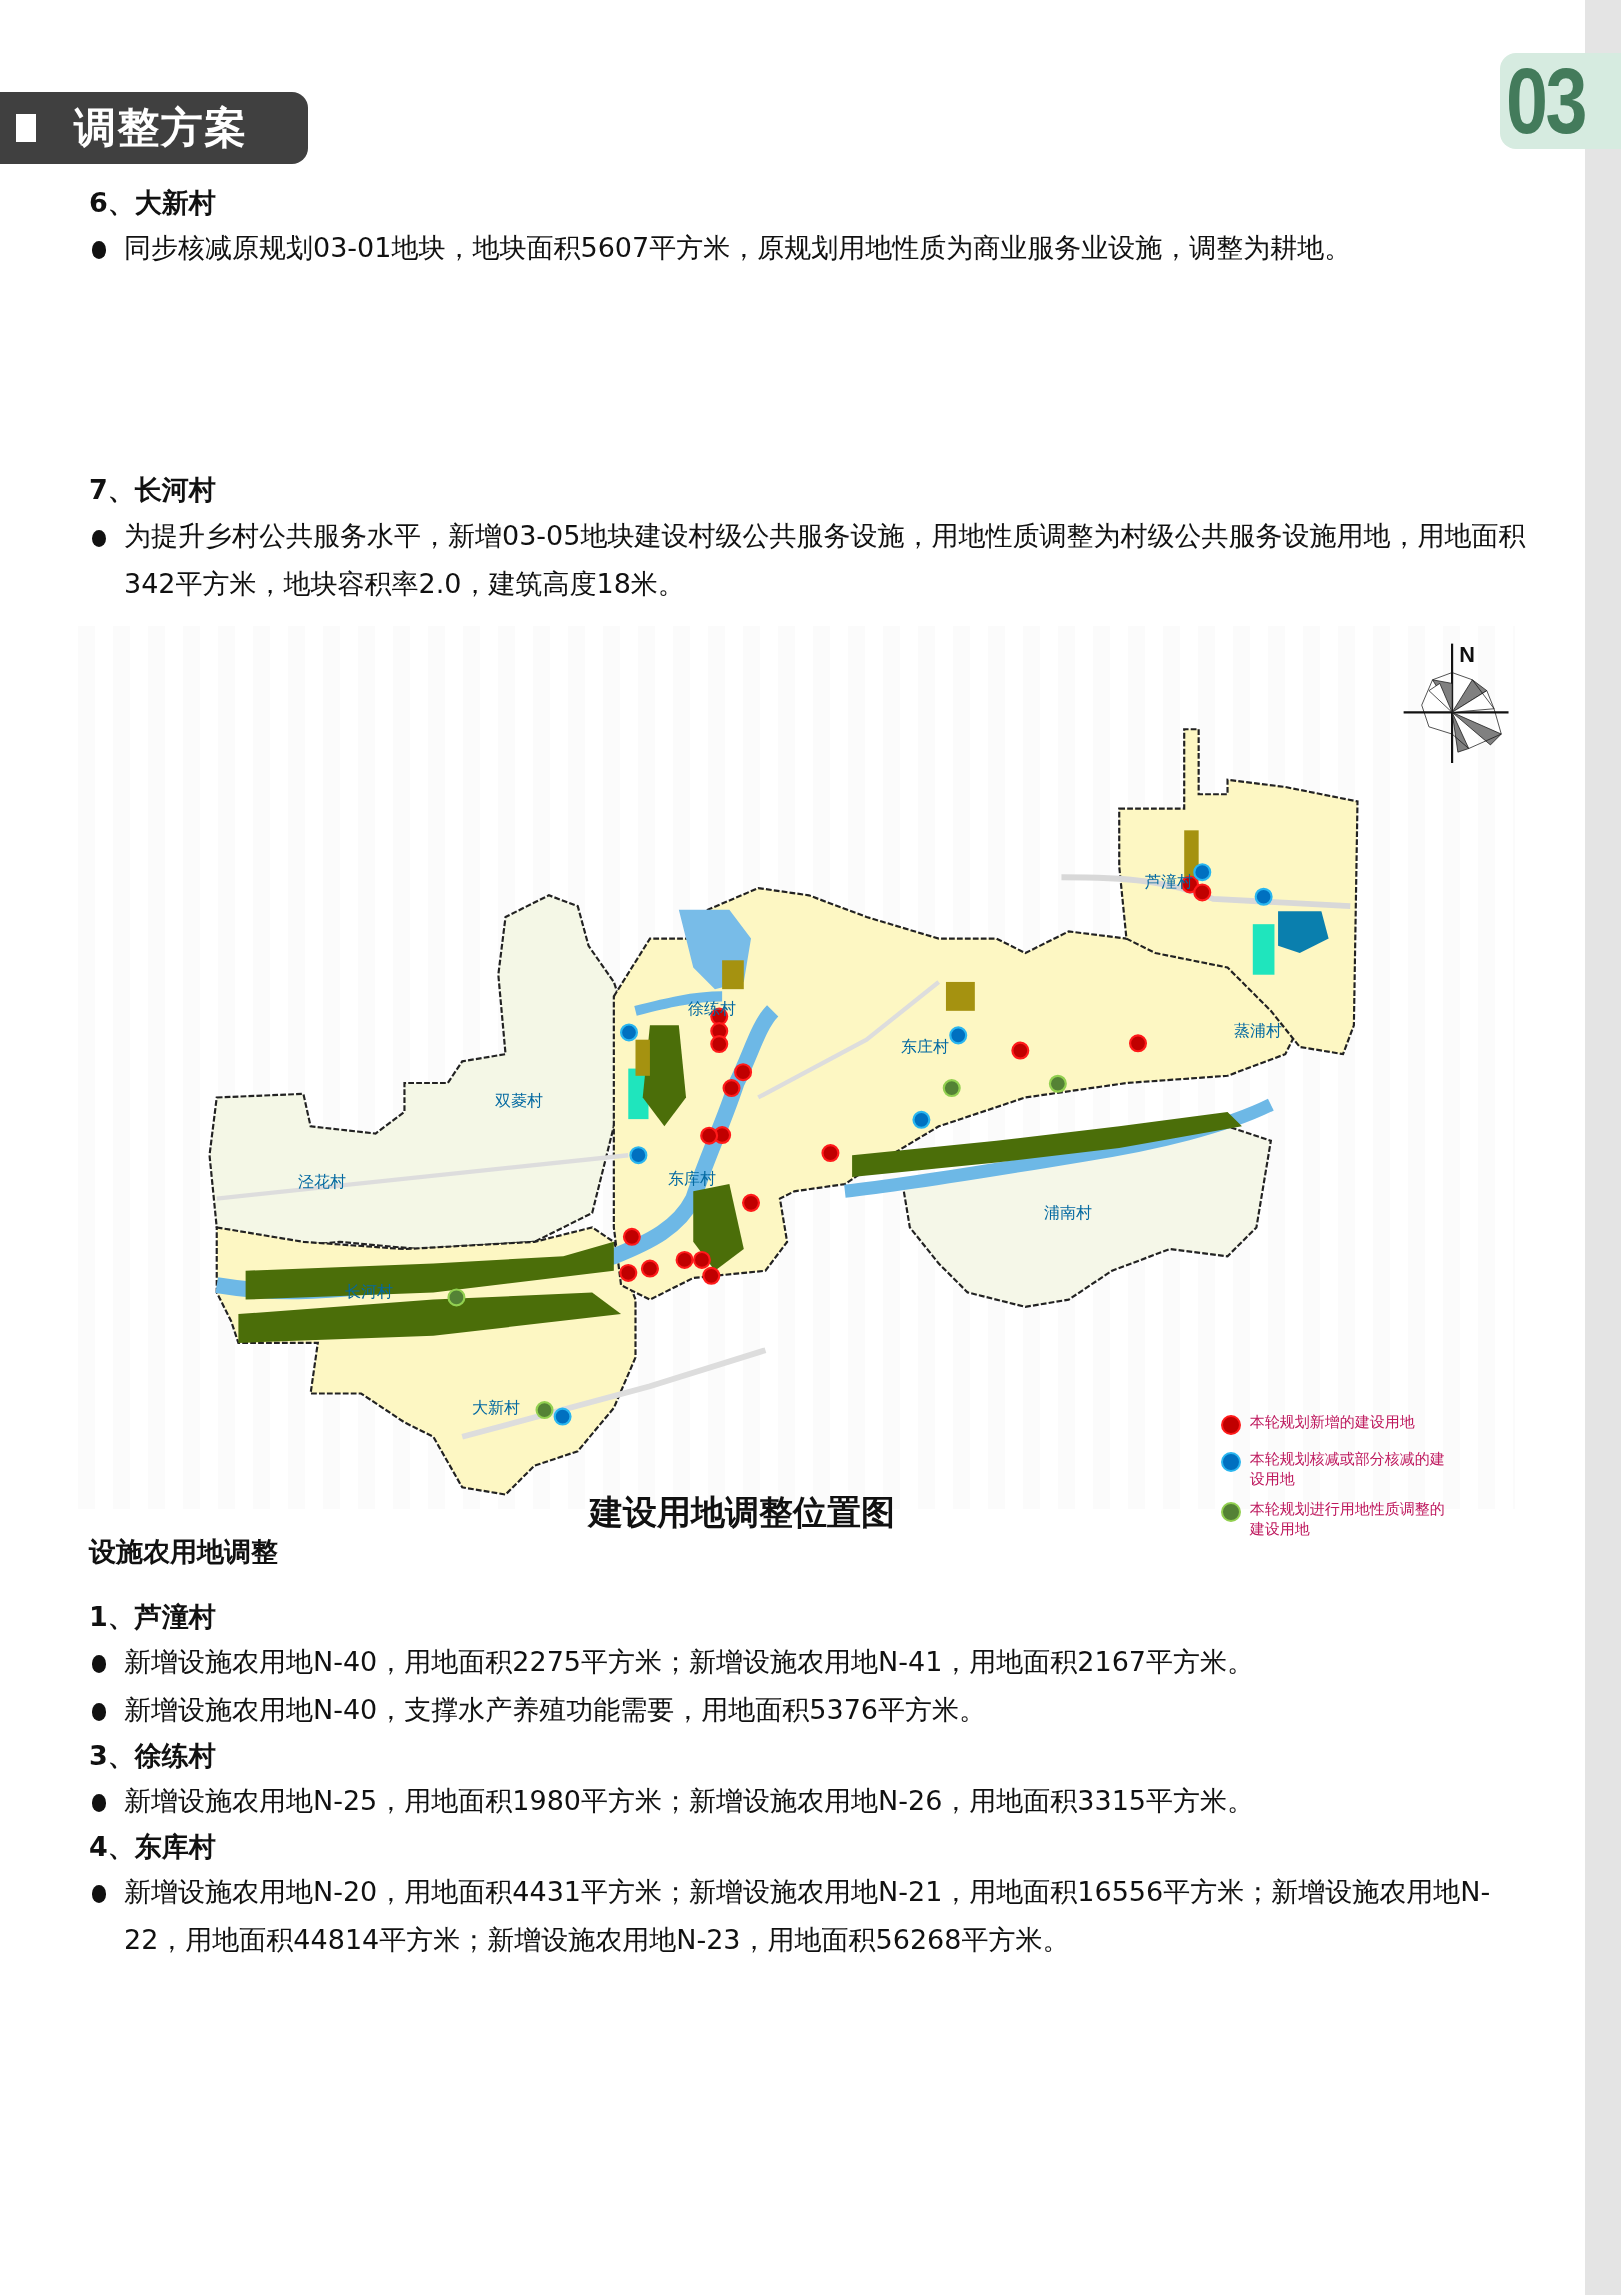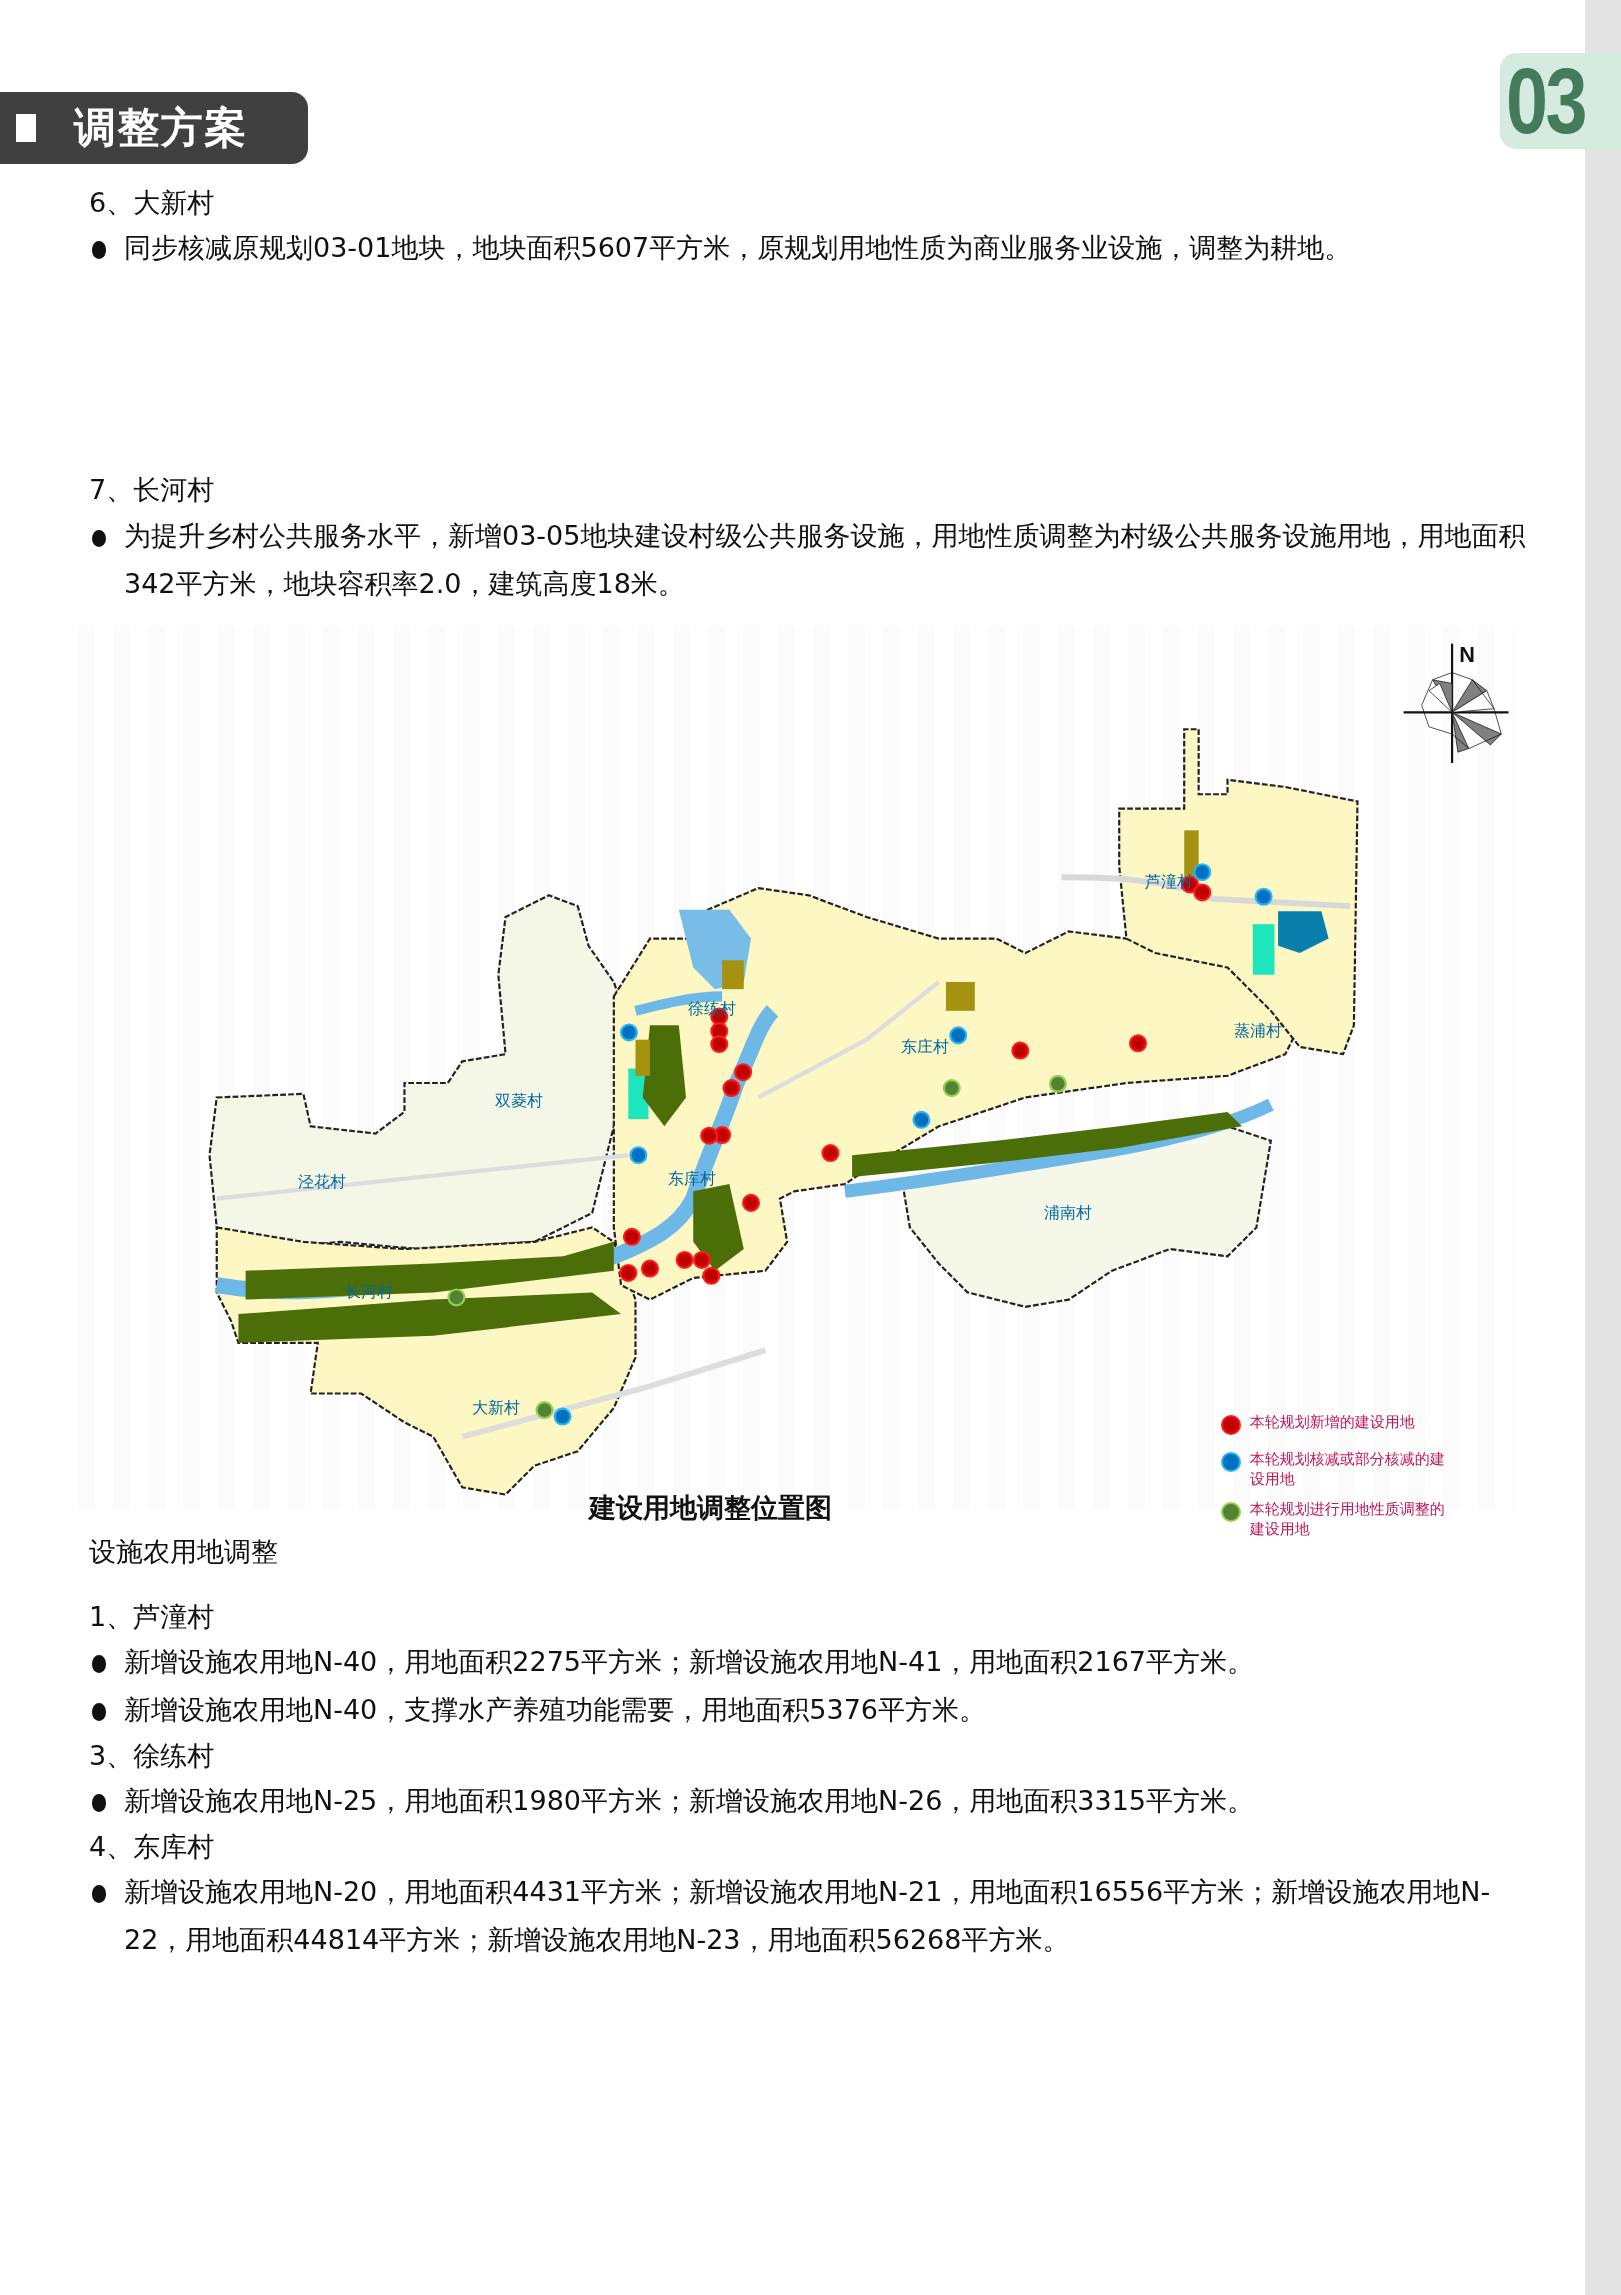--- a/index.html
+++ b/index.html
@@ -21,34 +21,34 @@
     position:absolute; left:1500px; top:53px; width:123px; height:96px;
     background:#d6ebe0; border-radius:16px 0 0 16px;
     display:flex; align-items:center; justify-content:flex-start;
   }
   .chapter-badge span {
     color:#437b5b; font-family:"Liberation Sans",sans-serif; font-weight:bold;
     font-size:92px; line-height:1; margin-left:5.8px; letter-spacing:-2.9px;
     transform:scaleX(0.82); transform-origin:left center; display:inline-block;
   }
   .section { position:absolute; left:89px; width:1445px; }
-  .h { font-weight:normal; font-size:27px; line-height:43px; margin:0; }
+  .h { font-weight:bold; font-size:27px; line-height:43px; margin:0; }
   .bullet { position:relative; padding-left:35px; font-size:27px; line-height:48px; }
   .bullet::before {
     content:""; position:absolute; left:2.9px; top:17.3px; width:14.4px; height:17.3px;
     border-radius:50%; background:#111;
   }
   .map-wrap {
     position:absolute; left:78px; top:626px; width:1437px; height:883px;
     background:repeating-linear-gradient(90deg,#fbfbfb 0 17.3px,#ffffff 17.3px 35px);
   }
   .map-wrap svg { position:absolute; left:0; top:0; }
   .village { position:absolute; font-size:16px; color:#0369a1; }
   .map-caption {
-    position:absolute; left:589px; top:1490px; font-weight:bold; font-size:27px;
+    position:absolute; left:589px; top:1490px; font-weight:bold; font-size:34px;
   }
   .legend { position:absolute; left:1221px; top:1412px; }
   .legend-item { display:flex; align-items:flex-start; margin-bottom:10px; }
   .legend-dot { width:16px; height:16px; border-radius:50%; margin-right:8.7px; margin-top:2.9px; flex:none; }
   .legend-text { font-size:15px; line-height:20px; width:199px; font-weight:normal; color:#be185d; }
   .compass { position:absolute; left:1401px; top:636px; }
 </style>
 </head>
 <body>
 

